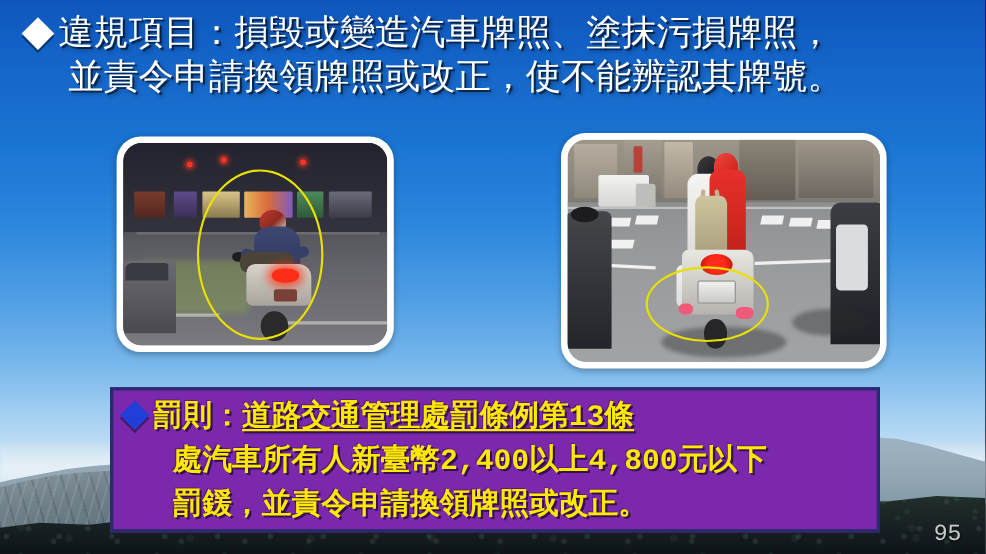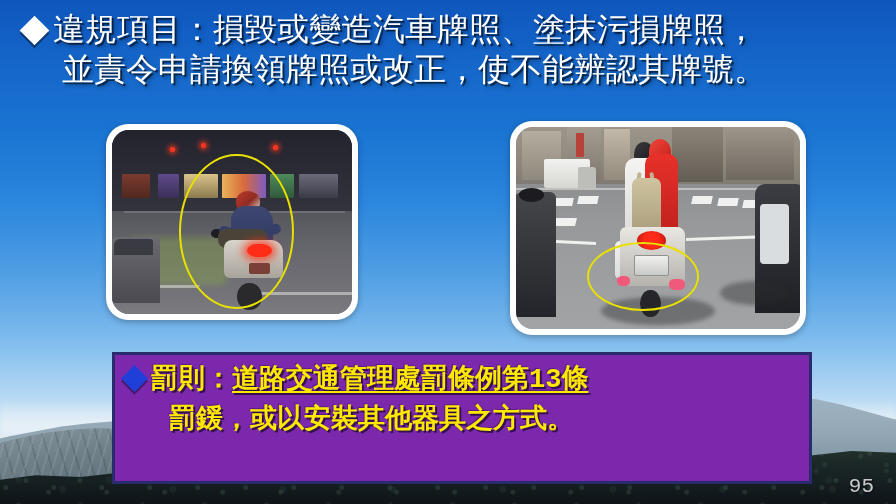--- a/index.html
+++ b/index.html
@@ -295,21 +295,21 @@
     border: 2px solid #e8e000;
     border-radius: 50%;
     background: transparent;
   }
   #ellipse-left  { left: 28%; top: 13%; width: 46%; height: 82%; }
   #ellipse-right { left: 25%; top: 57%; width: 38%; height: 32%; }
 
   
   #penalty-box {
     position: absolute;
-    left: 112px;
+    left: 100px;
     top: 352px;
     width: 700px;
     height: 132px;
     background: #7b28ad;
     border: 3px solid #2a2a6e;
     box-sizing: border-box;
     padding: 5px 6px 0 8px;
   }
   .penalty-line {
     color: #ffe800;
@@ -470,20 +470,23 @@
       </div>
 
       <div class="ellipse" id="ellipse-right"></div>
     </div>
   </div>
 
   <div id="penalty-box">
     <div class="penalty-line l1">
       <span class="diamond-blue"></span><span>罰則：</span><span class="under">道路交通管理處罰條例第13條</span>
     </div>
+    <div class="penalty-line l2">
+      <span>處汽車所有人新臺幣2,400以上4,800元以下</span>
+    </div>
     <div class="penalty-line l3">
-      <span>罰鍰，或以安裝其他器具之方式。</span>
+      <span>罰鍰，並責令申請換領牌照或改正。</span>
     </div>
   </div>
 
   <div id="page-number">95</div>
 
 </div>
 
 </body></html>

